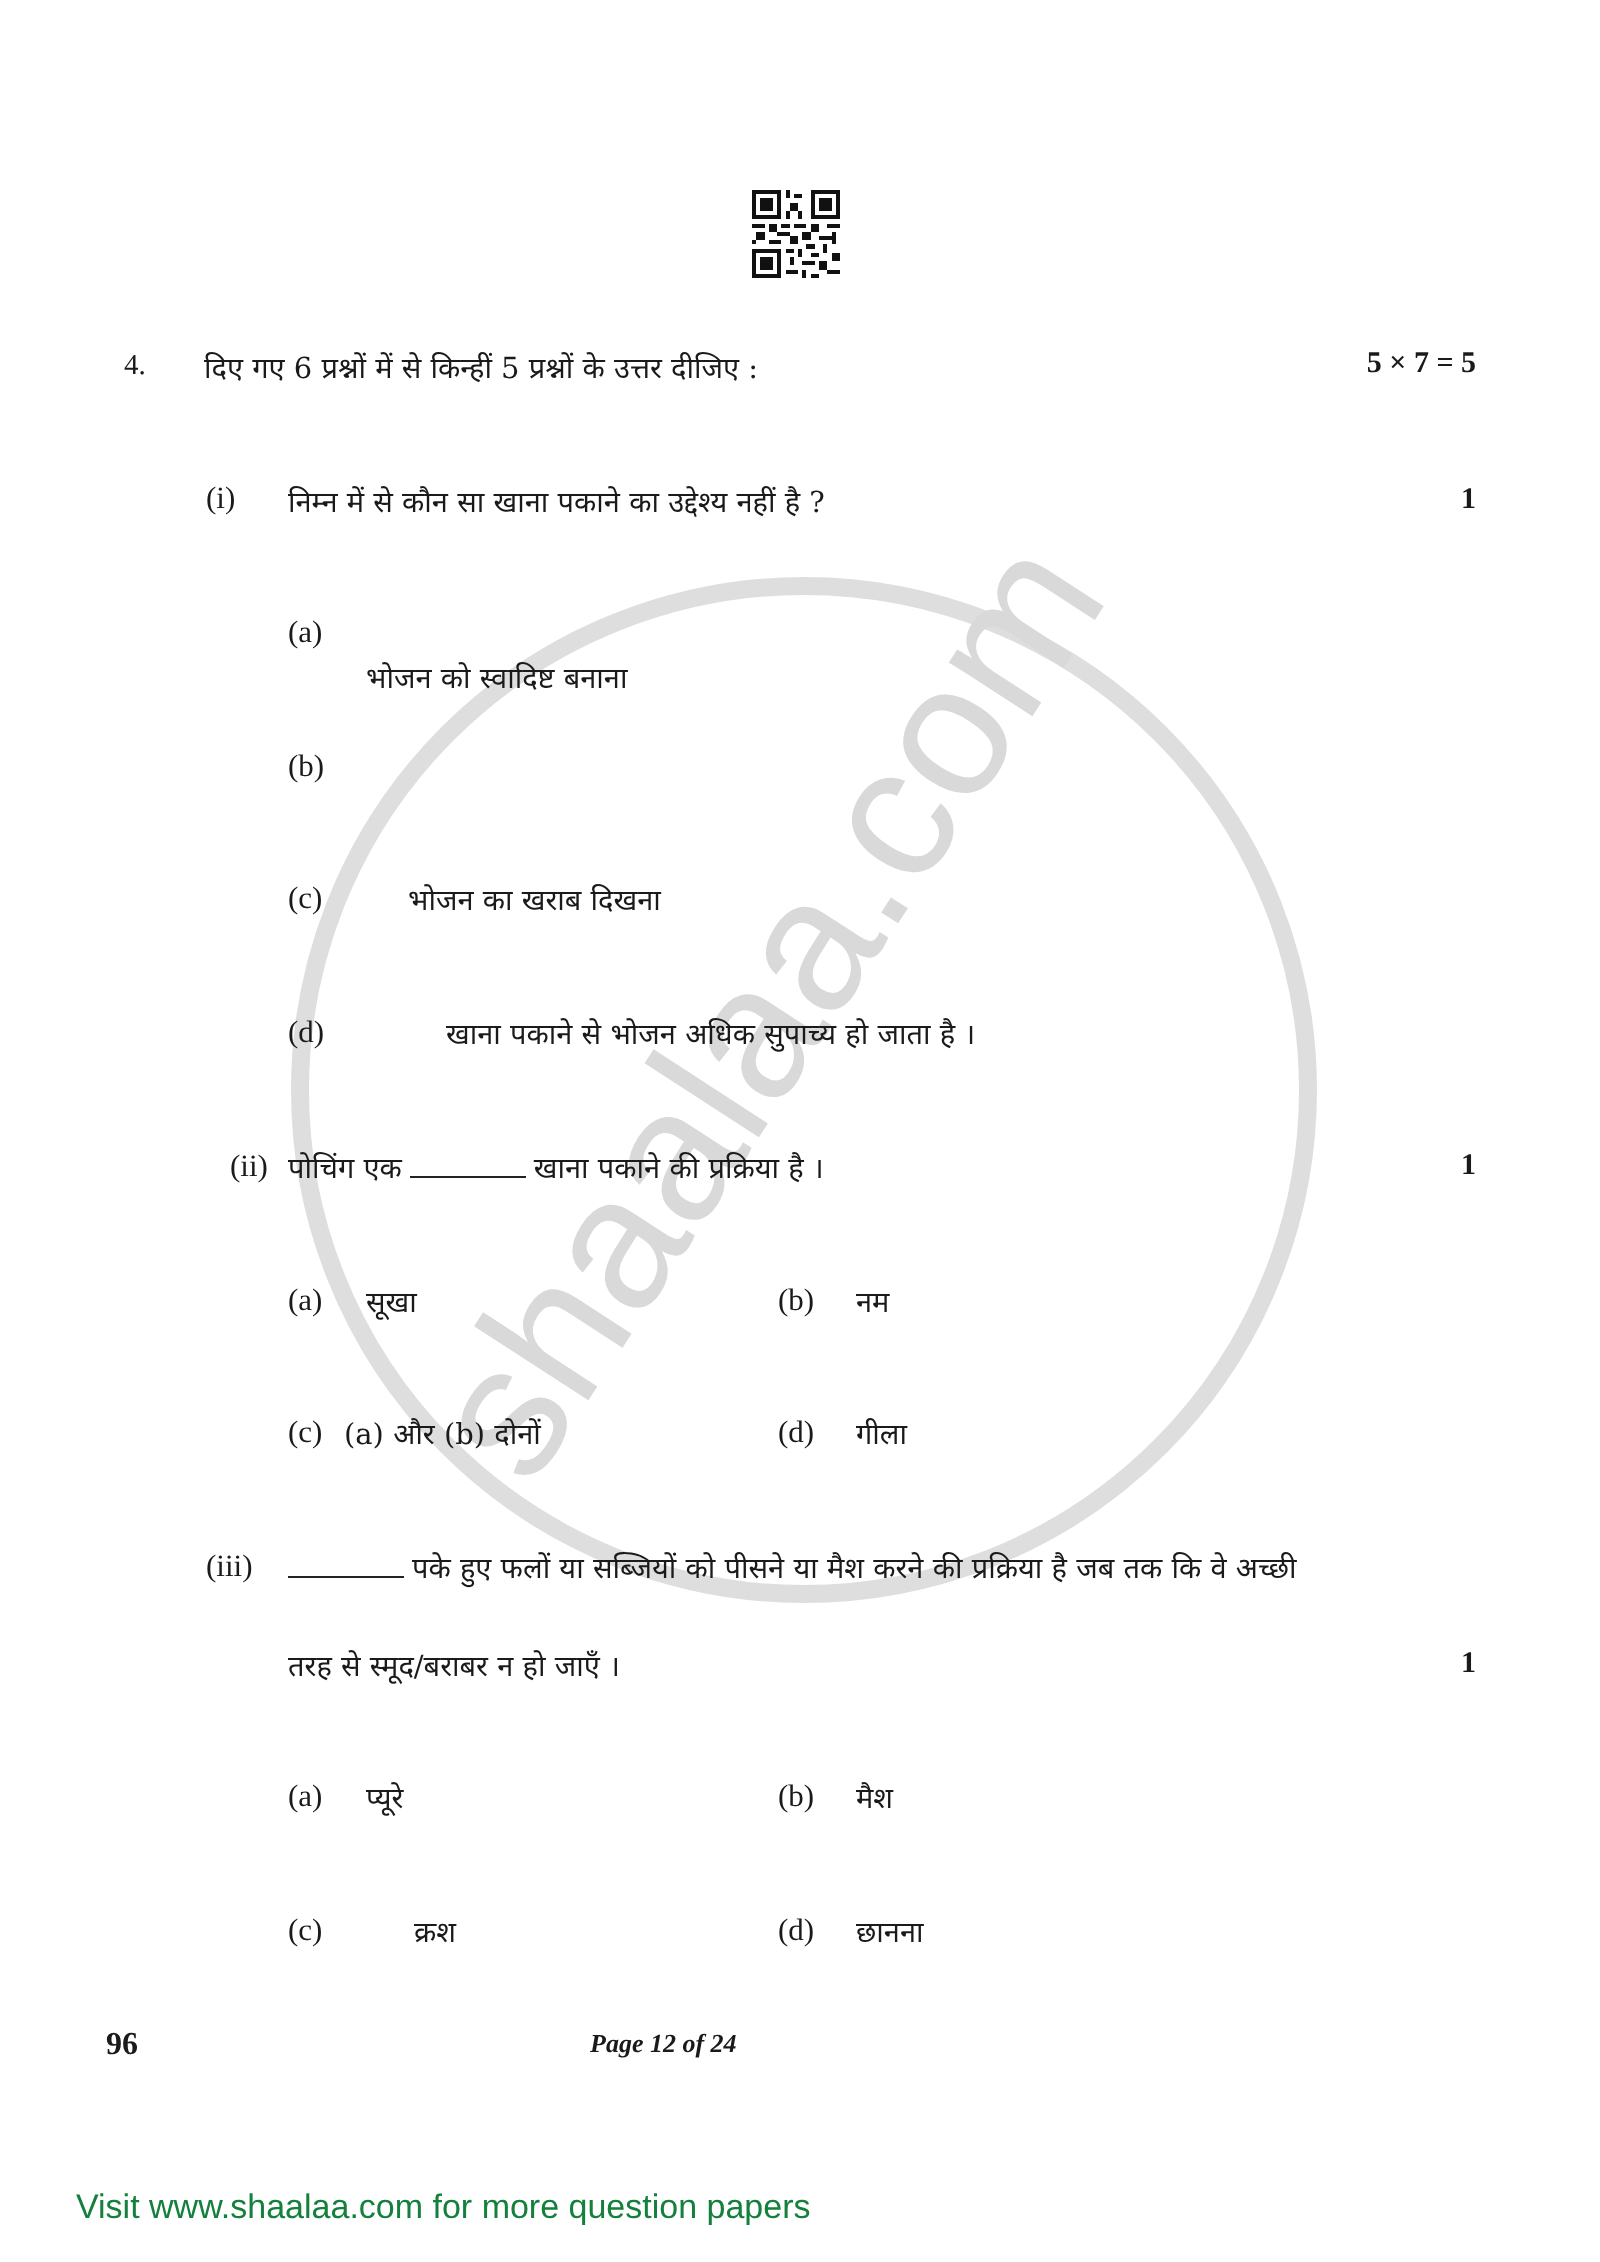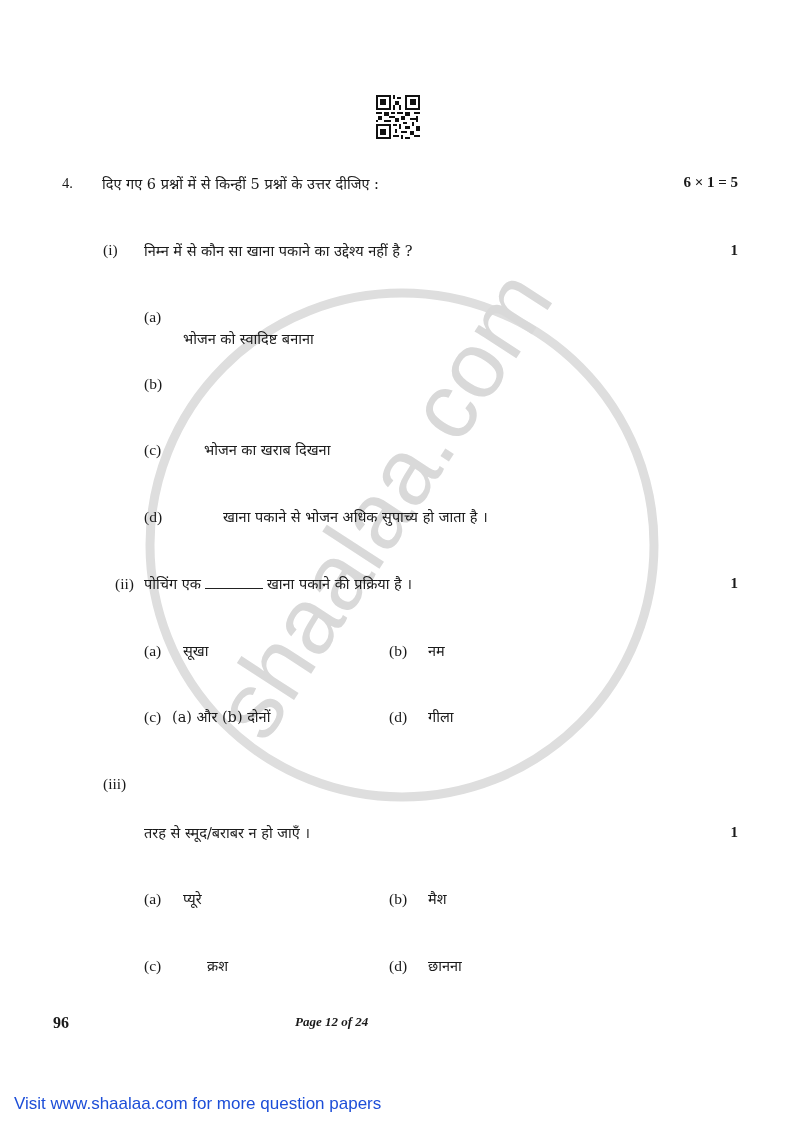--- a/index.html
+++ b/index.html
@@ -16,21 +16,21 @@
       pointer-events: none; z-index: 0;
     }
     .content { position: absolute; left: 0; top: 0; width: 800px; height: 1131px; z-index: 1; }
     .line { position: absolute; font-size: 14.5px; white-space: nowrap; }
     .num { font-family: "Liberation Serif", serif; }
     .marks { position: absolute; right: 62px; font-size: 15px; font-weight: bold; font-family: "Liberation Serif", serif; }
     .label { display: inline-block; font-family: "Liberation Serif", serif; font-size: 15.5px; }
     .blank { display: inline-block; width: 58px; border-bottom: 1px solid #222; height: 12px; vertical-align: baseline; margin: 0 4px; }
     .footer-left { position: absolute; left: 53px; top: 1014px; font-size: 16px; font-weight: bold; font-family: "Liberation Serif", serif; }
     .footer-center { position: absolute; left: 295px; top: 1014px; font-size: 13px; font-weight: bold; font-style: italic; font-family: "Liberation Serif", serif; }
-    .visit { position: absolute; left: 14px; top: 1094px; font-size: 17px; font-family: "Liberation Sans", sans-serif; color: #1d4ed8; }
+    .visit { position: absolute; left: 38px; top: 1094px; font-size: 17px; font-family: "Liberation Sans", sans-serif; color: #15803d; }
   </style>
 </head>
 <body>
 
 <svg class="watermark" viewBox="0 0 800 1131" xmlns="http://www.w3.org/2000/svg">
   <circle cx="402" cy="545" r="252" fill="none" stroke="#dedede" stroke-width="9"></circle>
   <text x="0" y="0" transform="translate(265,745) rotate(-57)" font-family="Liberation Sans, sans-serif" font-size="94" fill="#d9d9d9">shaalaa.com</text>
 </svg>
 
 <svg class="qr" viewBox="0 0 21 21" xmlns="http://www.w3.org/2000/svg" shape-rendering="crispEdges">
@@ -77,21 +77,21 @@
       <rect x="12" y="19" width="1" height="2"></rect>
       <rect x="14" y="20" width="2" height="1"></rect>
       <rect x="18" y="19" width="3" height="1"></rect>
   </g>
 </svg>
 
 <div class="content">
 
   <span class="line num" style="left:62px; top:175px;">4.</span>
   <span class="line" style="left:102px; top:173px;">दिए गए 6 प्रश्नों में से किन्हीं 5 प्रश्नों के उत्तर दीजिए :</span>
-  <span class="marks" style="top:174px;">6 × 1 = 5</span>
+  <span class="marks" style="top:174px;">5 × 7 = 5</span>
 
   <span class="line label" style="left:103px; top:241px;">(i)</span>
   <span class="line" style="left:144px; top:240px;">निम्न में से कौन सा खाना पकाने का उद्देश्य नहीं है ?</span>
   <span class="marks" style="top:242px;">1</span>
 
   <span class="line label" style="left:144px; top:308px;">(a)</span>
   <span class="line" style="left:183px; top:306px;margin-top:22px;">भोजन को स्वादिष्ट बनाना</span>
 
   <span class="line label" style="left:144px; top:375px;">(b)</span>
 
@@ -111,20 +111,23 @@
   <span class="line" style="left:183px; top:640px;">सूखा</span>
   <span class="line label" style="left:389px; top:642px;">(b)</span>
   <span class="line" style="left:428px; top:640px;">नम</span>
 
   <span class="line label" style="left:144px; top:708px;">(c)</span>
   <span class="line" style="left:172px; top:706px;">(a) और (b) दोनों</span>
   <span class="line label" style="left:389px; top:708px;">(d)</span>
   <span class="line" style="left:428px; top:706px;">गीला</span>
 
   <span class="line label" style="left:103px; top:775px;">(iii)</span>
+  <span class="line" style="left:144px; top:773px;">
+    <span class="blank" style="margin-left:0;"></span><span>पके हुए फलों या सब्जियों को पीसने या मैश करने की प्रक्रिया है जब तक कि वे अच्छी</span>
+  </span>
   <span class="line" style="left:144px; top:822px;">तरह से स्मूद/बराबर न हो जाएँ ।</span>
   <span class="marks" style="top:824px;">1</span>
 
   <span class="line label" style="left:144px; top:890px;">(a)</span>
   <span class="line" style="left:183px; top:888px;">प्यूरे</span>
   <span class="line label" style="left:389px; top:890px;">(b)</span>
   <span class="line" style="left:428px; top:888px;">मैश</span>
 
   <span class="line label" style="left:144px; top:957px;">(c)</span>
   <span class="line" style="left:183px; top:955px;margin-left:24px;">क्रश</span>

